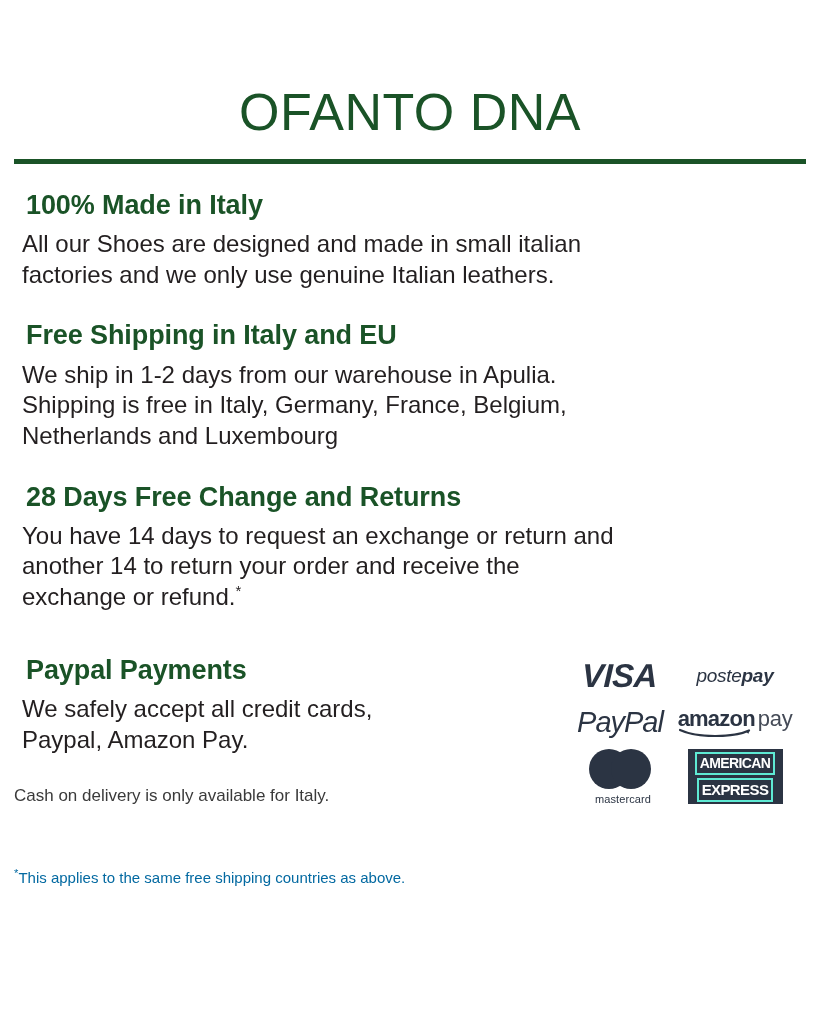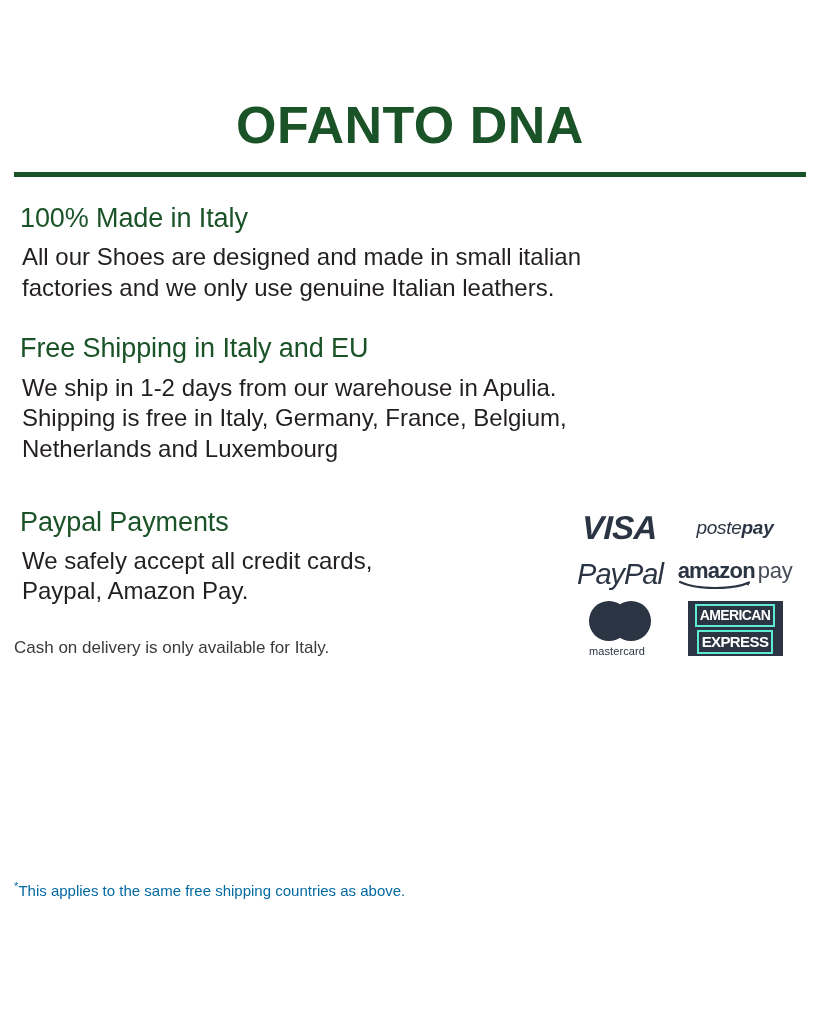--- a/index.html
+++ b/index.html
@@ -18,48 +18,48 @@
   .page {
     position: relative;
     width: 820px;
     height: 1024px;
     box-sizing: border-box;
     padding: 0 14px;
   }
 
   
   .brand-title {
-    margin: 13px;
+    margin: 0;
     padding-top: 86px;
     text-align: center;
     font-size: 52px;
     line-height: 1.0;
-    font-weight: bold;
+    font-weight: normal;
     letter-spacing: 0.5px;
     color: #1a5327;
   }
 
   .title-rule {
     margin-top: 21px;
     height: 5px;
     background: #1a5327;
     width: 100%;
   }
 
   
   .section {
     margin-top: 30px;
   }
   .section.first { margin-top: 26px; }
 
   .section-heading {
-    margin: 0 0 4px 6px;
+    margin: 0 0 4px 12px;
     font-size: 27px;
     line-height: 1.15;
-    font-weight: normal;
+    font-weight: bold;
     color: #1a5327;
     letter-spacing: -0.1px;
   }
 
   .section-body {
     margin: 8px;
     font-size: 24px;
     line-height: 1.28;
     color: #231f20;
     font-weight: normal;
@@ -171,21 +171,21 @@
     left: 1px;
     bottom: 0px;
     width: 74px;
     height: 9px;
   }
 
   
   .logo-mastercard {
     display: flex;
     flex-direction: column;
-    align-items: flex-start;
+    align-items: flex-end;
   }
   .mc-circles {
     position: relative;
     width: 62px;
     height: 40px;
   }
   .mc-circles .mc-c {
     position: absolute;
     top: 0;
     width: 40px;
@@ -255,20 +255,28 @@
 
   <div class="section">
     <h2 class="section-heading">Free Shipping in Italy and EU</h2>
     <p class="section-body">
       <span class="line">We ship in 1-2 days from our warehouse in Apulia.</span>
       <span class="line">Shipping is free in Italy, Germany, France, Belgium,</span>
       <span class="line">Netherlands and Luxembourg</span>
     </p>
   </div>
 
+  <div class="section">
+    <h2 class="section-heading">28 Days Free Change and Returns</h2>
+    <p class="section-body">
+      <span class="line">You have 14 days to request an exchange or return and</span>
+      <span class="line">another 14 to return your order and receive the</span>
+      <span class="line"><span>exchange or refund.</span><sup class="asterisk">*</sup></span>
+    </p>
+  </div>
 
   <div class="payments-row">
 
     <div class="payments-text">
       <h2 class="section-heading">Paypal Payments</h2>
       <p class="section-body">
         <span class="line">We safely accept all credit cards,</span>
         <span class="line">Paypal, Amazon Pay.</span>
       </p>
       <p class="note-cash">Cash on delivery is only available for Italy.</p>

